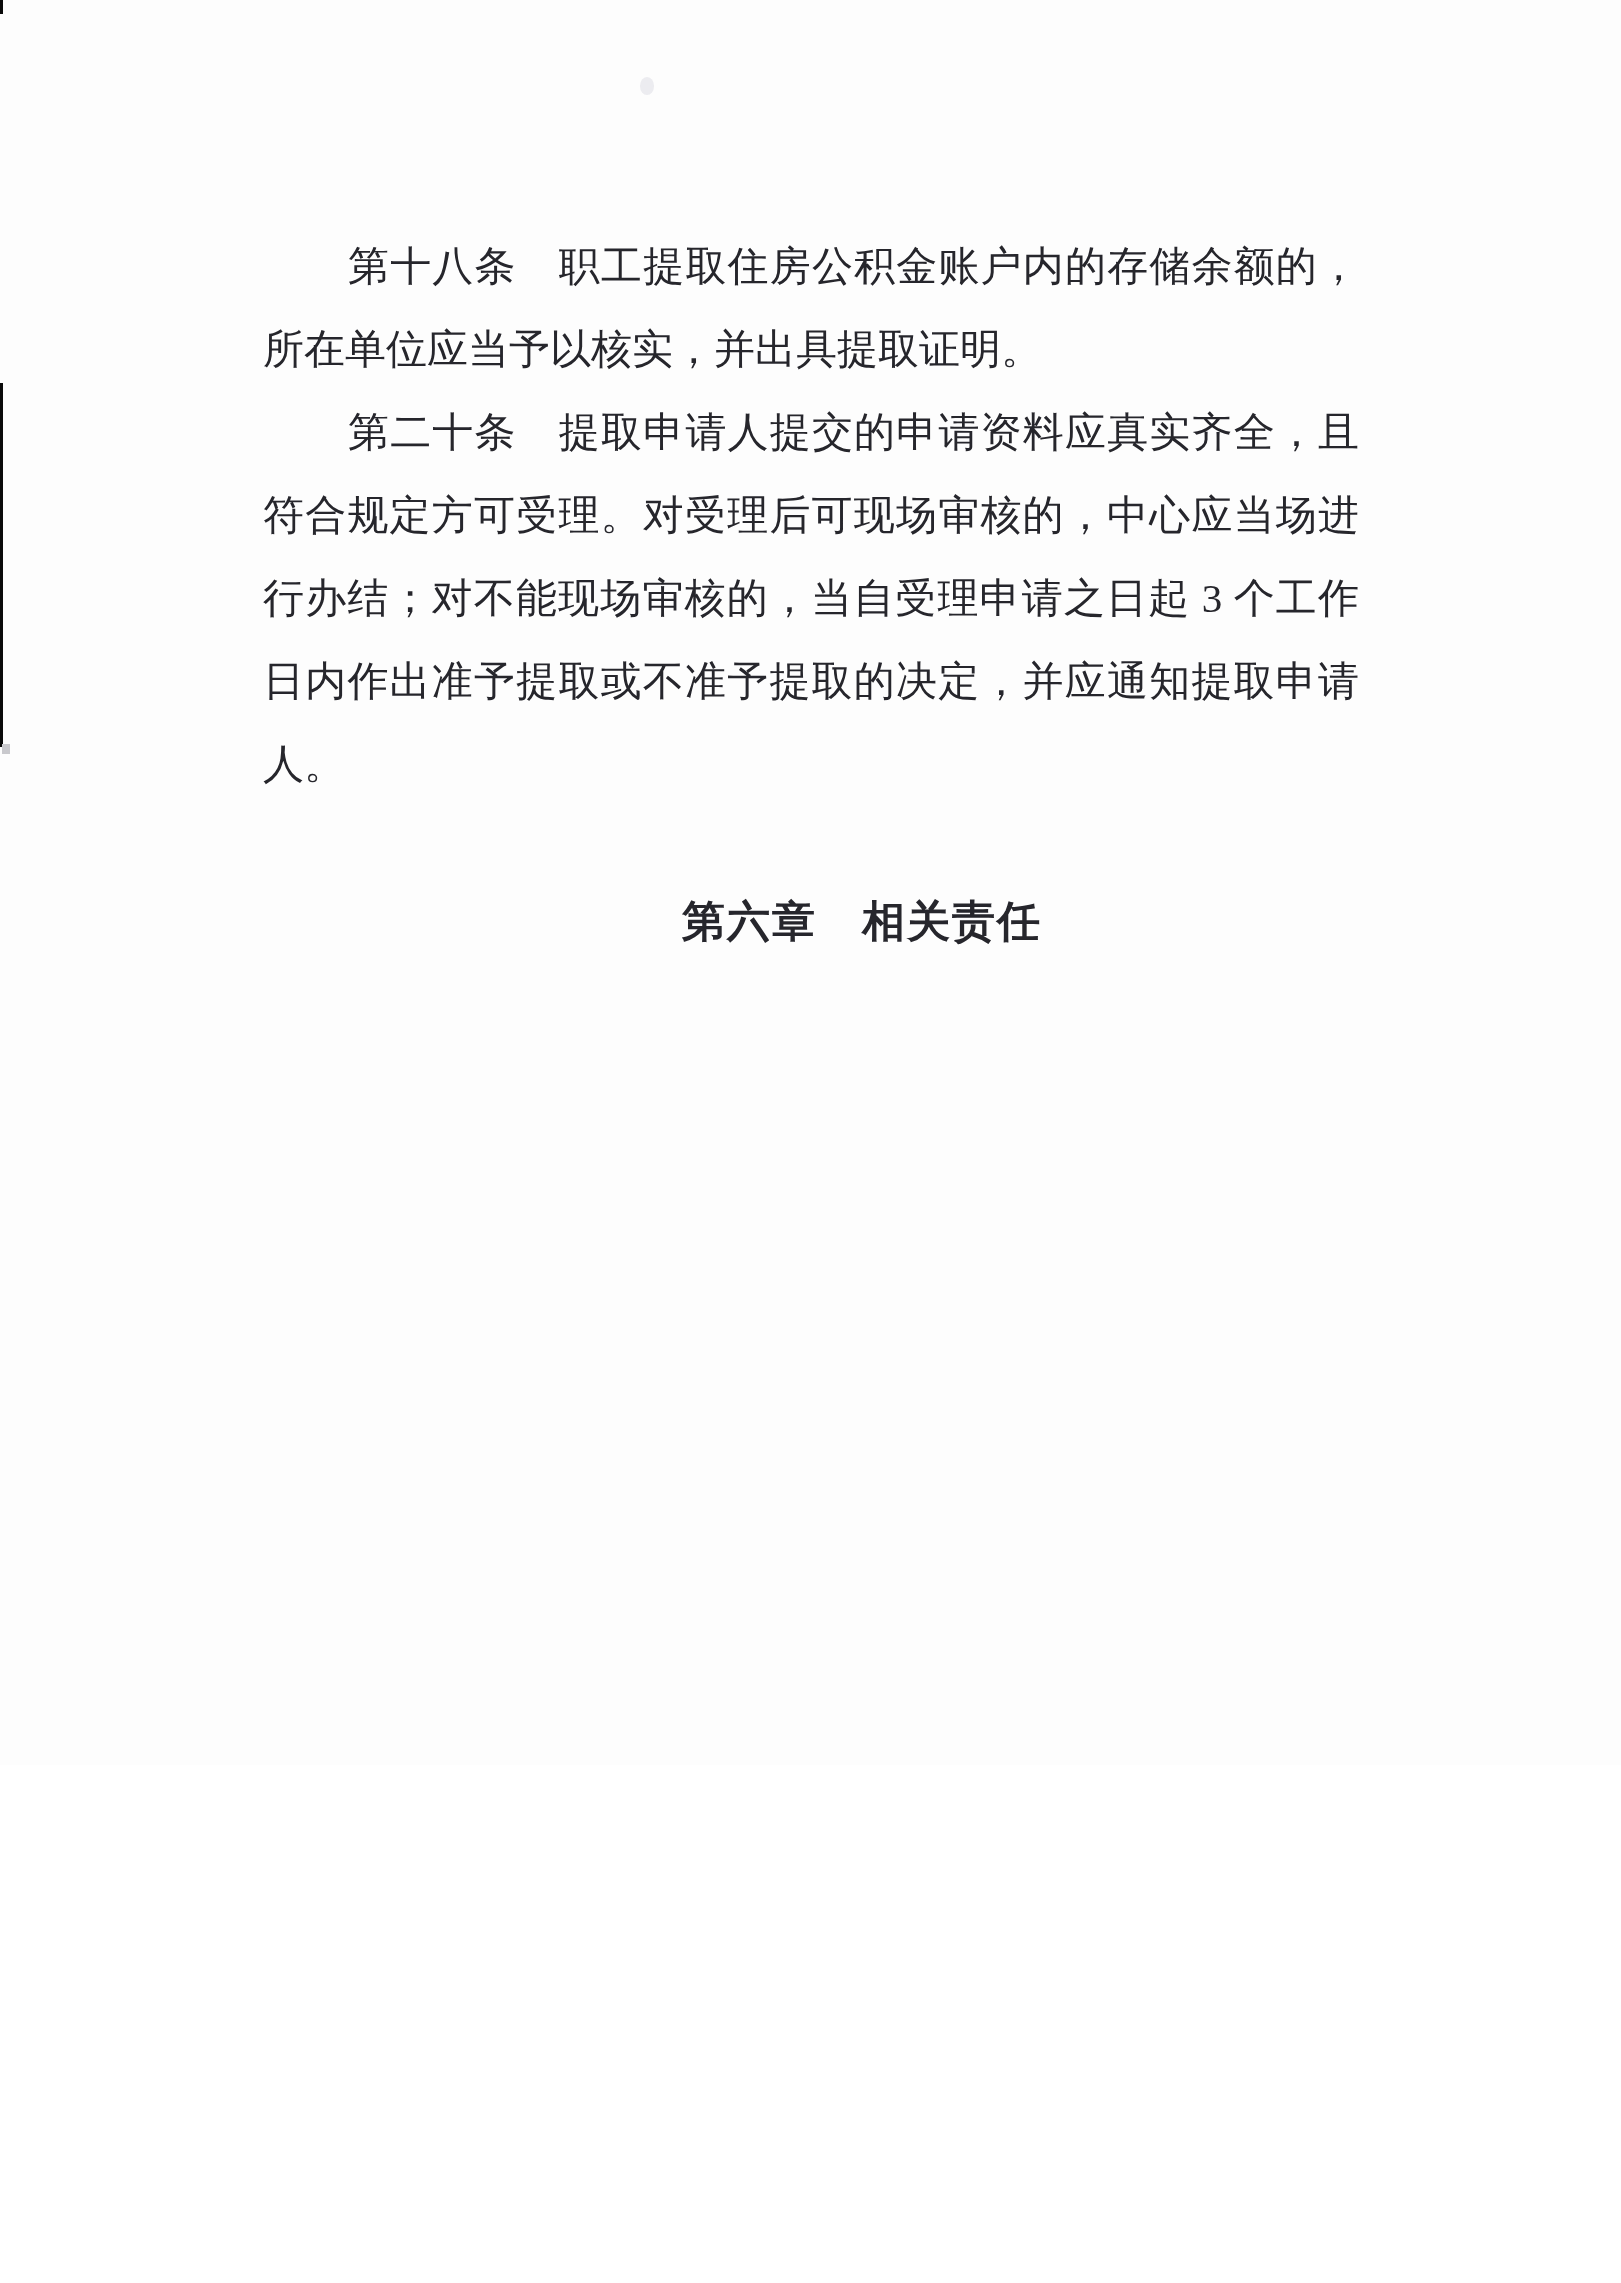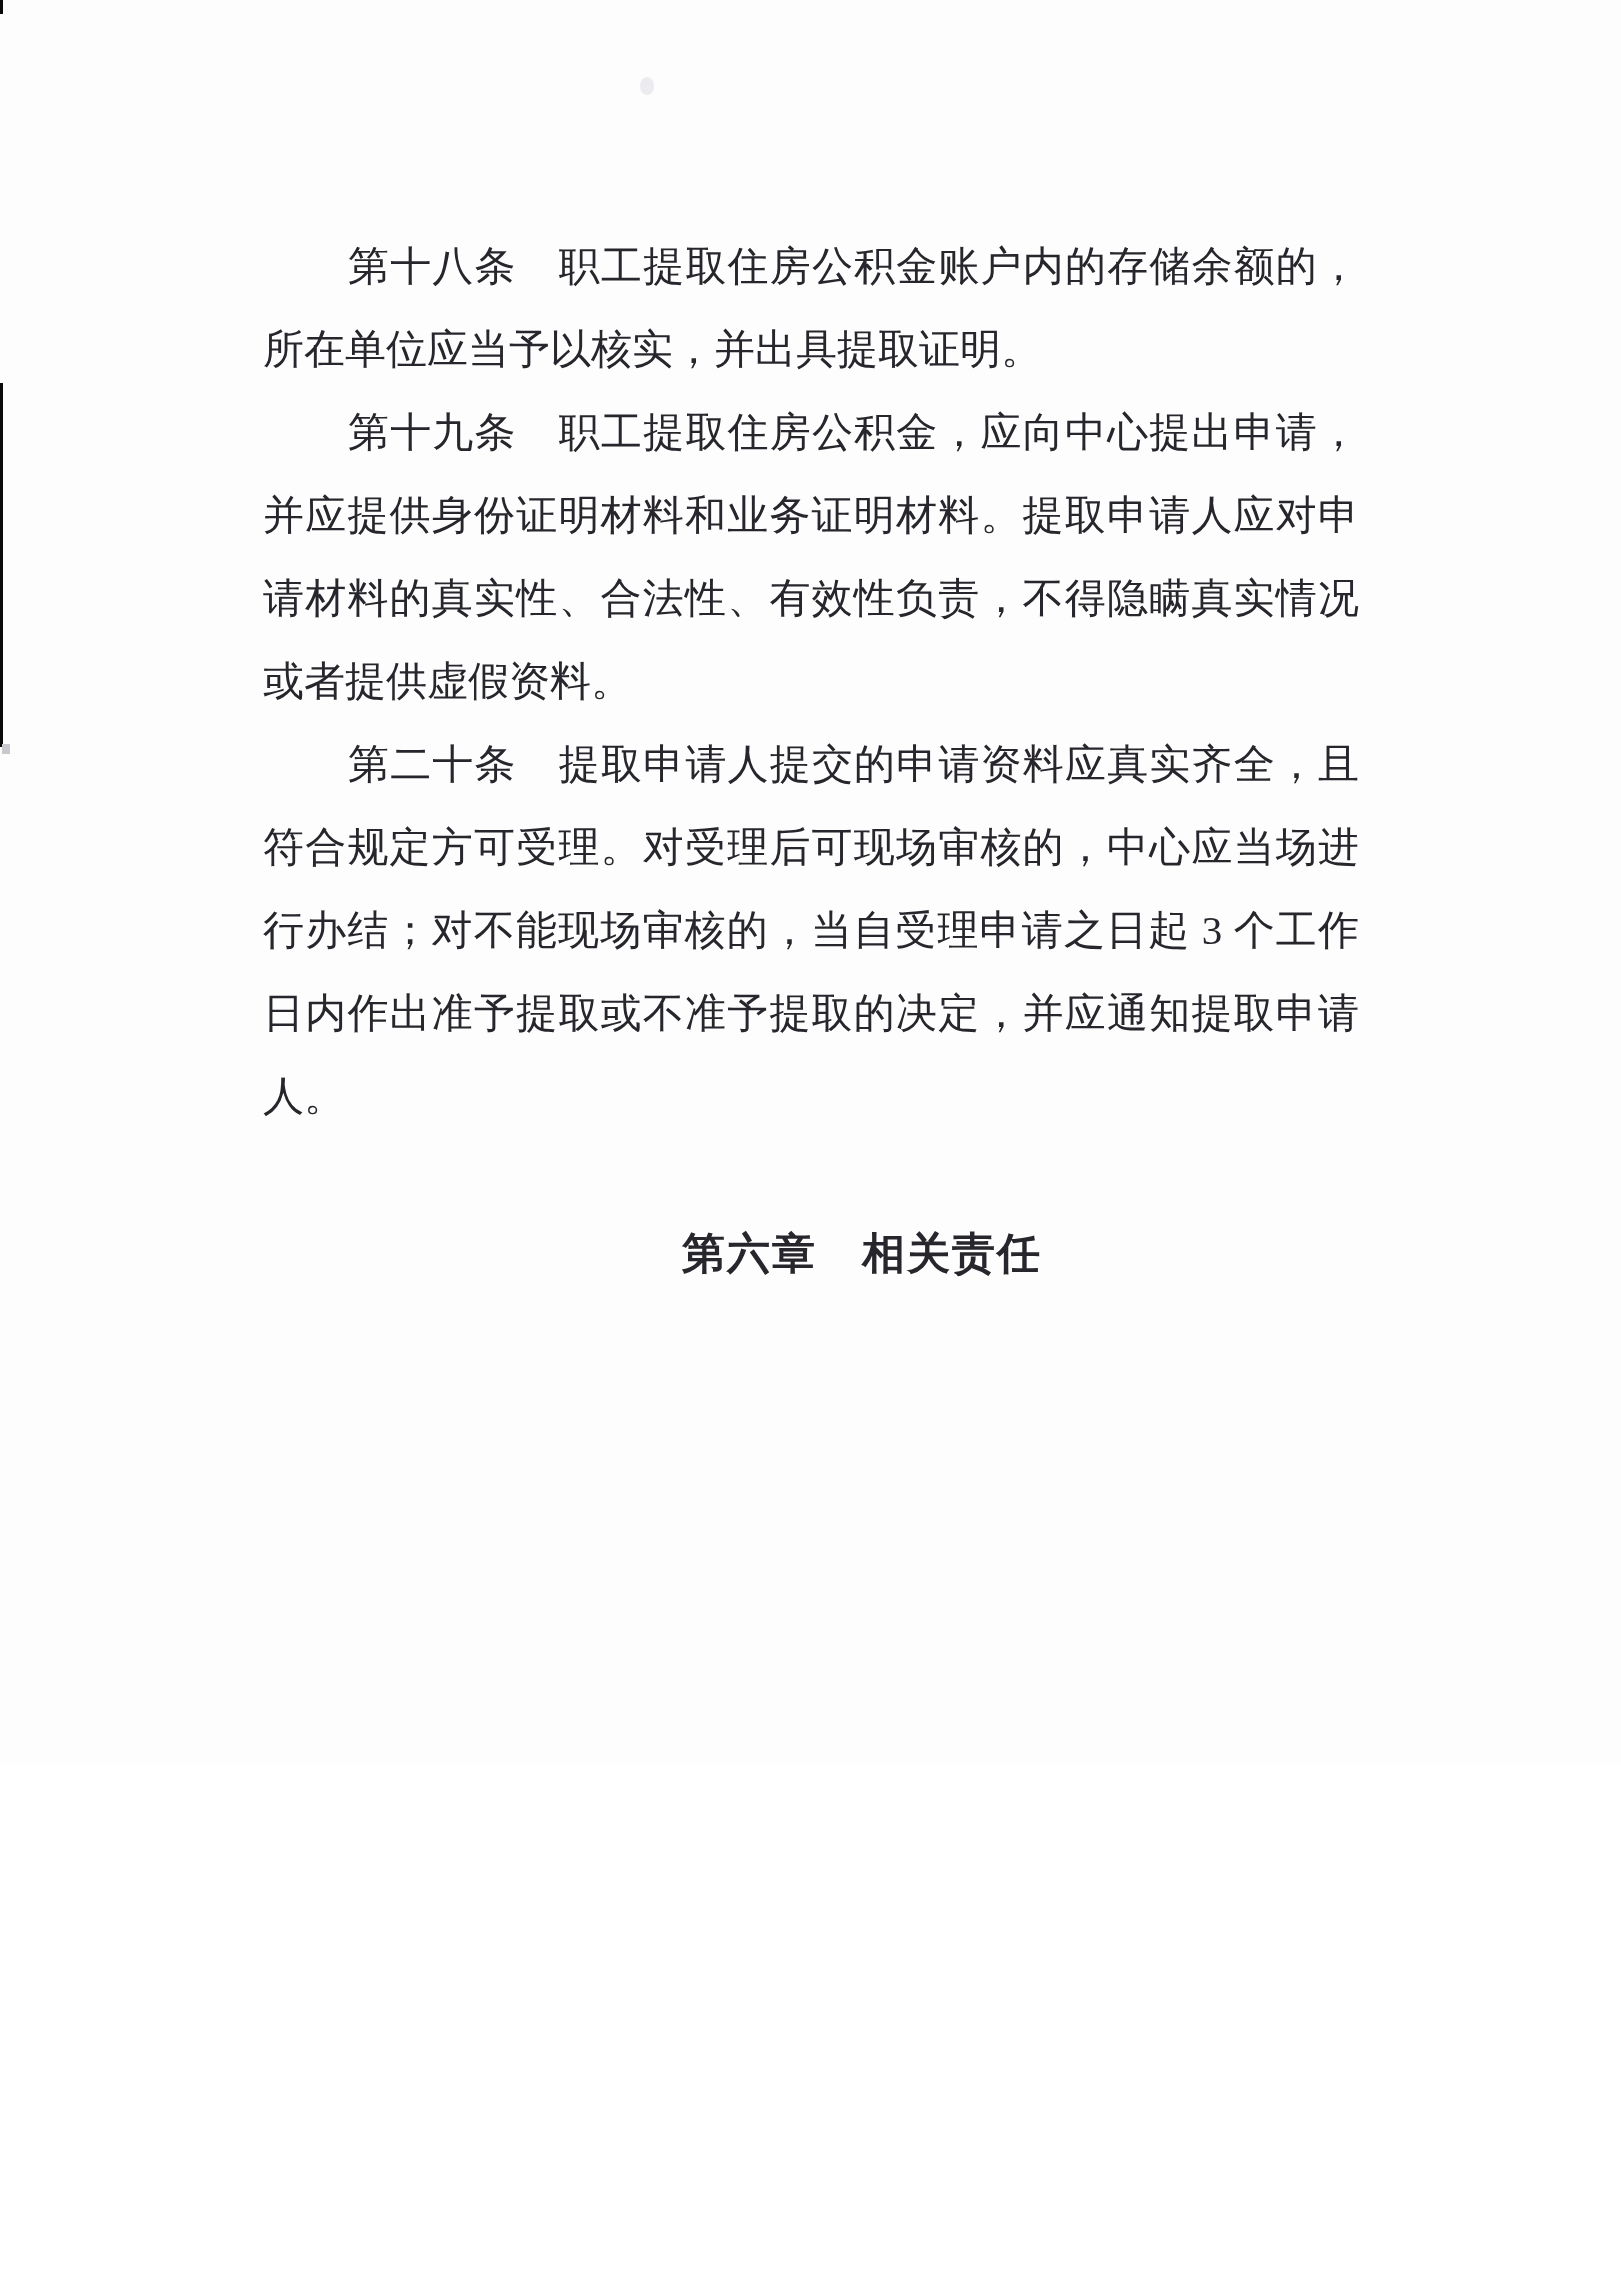--- a/index.html
+++ b/index.html
@@ -97,21 +97,20 @@
 
 <div class="page">
 
   <div class="edge-mark-top"></div>
   <div class="edge-line"></div>
   <div class="edge-speck"></div>
   <div class="smudge"></div>
 
   <div class="content">
     <p class="article">第十八条　职工提取住房公积金账户内的存储余额的，所在单位应当予以核实，并出具提取证明。</p>
-    <p class="article">第十九条　职工提取住房公积金，应向中心提出申请，并应提供身份证明材料和业务证明材料。提取申请人应对申请材料的真实性、合法性、有效性负责，不得隐瞒真实情况或者提供虚假资料。</p>
     <p class="article">第二十条　提取申请人提交的申请资料应真实齐全，且符合规定方可受理。对受理后可现场审核的，中心应当场进行办结；对不能现场审核的，当自受理申请之日起 3 个工作日内作出准予提取或不准予提取的决定，并应通知提取申请人。</p>
 
     <h2 class="chapter-heading">第六章　相关责任</h2>
 
   </div>
 
   <div class="page-number">- 17 -</div>
 
 </div>
 

